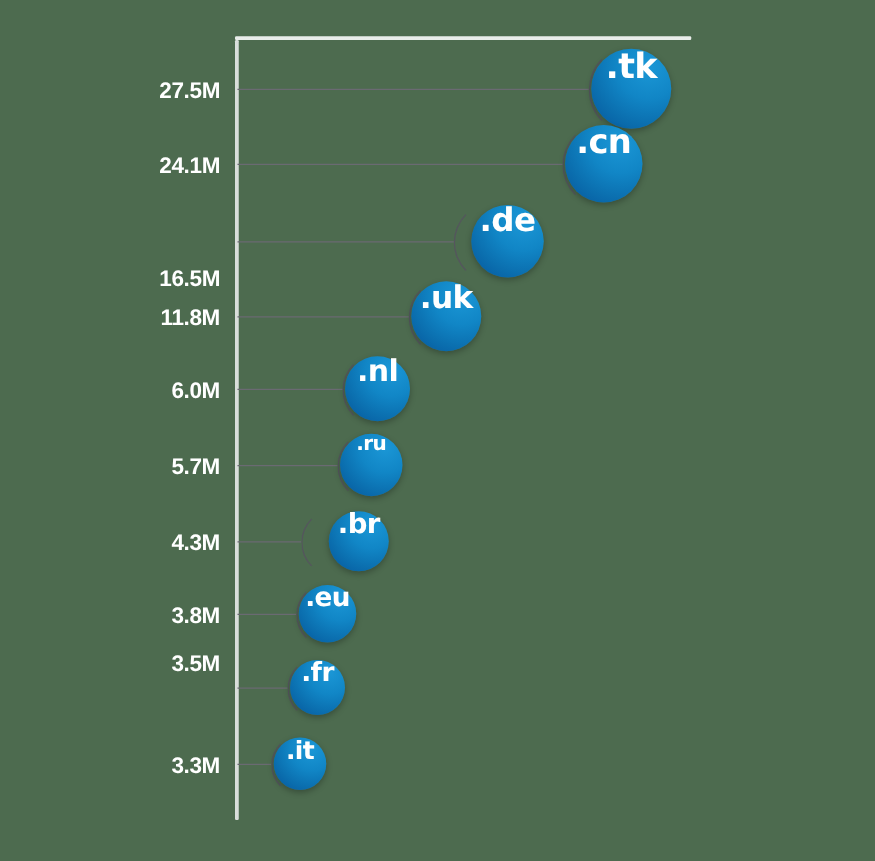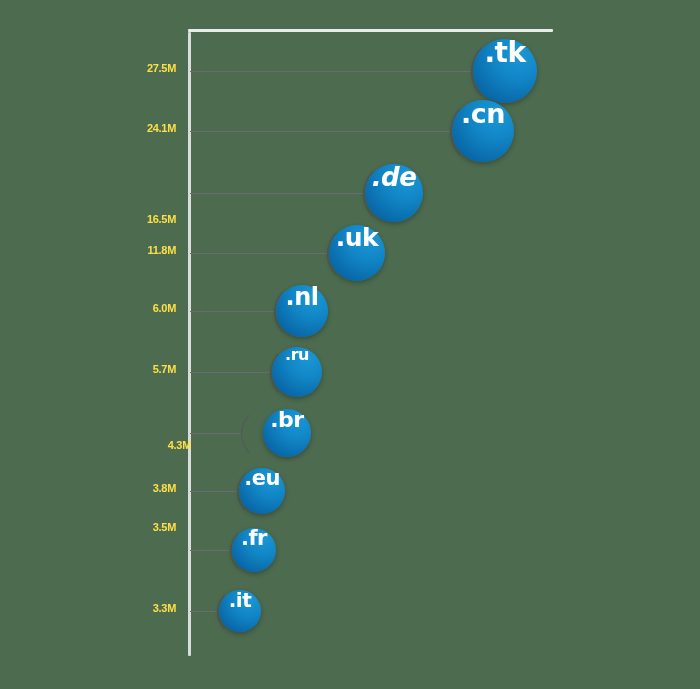--- a/index.html
+++ b/index.html
@@ -36,22 +36,22 @@
     height: 624px;
     background: #d9dedb;
     border-radius: 1px;
   }
   
   .tick-label {
     position: absolute;
     right: 0;
     width: 100%;
     text-align: right;
-    color: #fde047;
-    font-size: 11px;
+    color: #ffffff;
+    font-size: 18px;
     font-weight: bold;
     letter-spacing: -0.3px;
     line-height: 1;
     white-space: nowrap;
   }
   .tick-label-wrap {
     position: absolute;
     left: 0;
     width: 176px;
     height: 15px;
@@ -110,21 +110,21 @@
       </div>
       <div class="tick-label-wrap" style="top: 245px;">
         <div class="tick-label">11.8M</div>
       </div>
       <div class="tick-label-wrap" style="top: 303px;">
         <div class="tick-label">6.0M</div>
       </div>
       <div class="tick-label-wrap" style="top: 364px;">
         <div class="tick-label">5.7M</div>
       </div>
-      <div class="tick-label-wrap" style="top: 440px; margin-left: 15px;">
+      <div class="tick-label-wrap" style="top: 425px;">
         <div class="tick-label">4.3M</div>
       </div>
       <div class="tick-label-wrap" style="top: 483px;">
         <div class="tick-label">3.8M</div>
       </div>
       <div class="tick-label-wrap" style="top: 522px;">
         <div class="tick-label">3.5M</div>
       </div>
       <div class="tick-label-wrap" style="top: 603px;">
         <div class="tick-label">3.3M</div>
@@ -152,21 +152,21 @@
       <div class="connector" style="left: 190px; top: 611px; width: 27px;"></div>
       <div class="arc" style="width: 46px; height: 46px; left: 217px; top: 588px;"></div>
     </div>
   <div id="bubbles-layer">
       <div class="bubble" style="width: 64px; height: 64px; left: 473px; top: 39px;">
         <span class="bubble-label" style="font-size: 28px;">.tk</span>
       </div>
       <div class="bubble" style="width: 62px; height: 62px; left: 452px; top: 100px;">
         <span class="bubble-label" style="font-size: 27px;">.cn</span>
       </div>
-      <div class="bubble" style="width: 58px; height: 58px; left: 365px; top: 164px; font-style: italic;">
+      <div class="bubble" style="width: 58px; height: 58px; left: 377px; top: 164px;">
         <span class="bubble-label" style="font-size: 26px;">.de</span>
       </div>
       <div class="bubble" style="width: 56px; height: 56px; left: 329px; top: 225px;">
         <span class="bubble-label" style="font-size: 25px;">.uk</span>
       </div>
       <div class="bubble" style="width: 52px; height: 52px; left: 276px; top: 285px;">
         <span class="bubble-label" style="font-size: 24px;">.nl</span>
       </div>
       <div class="bubble" style="width: 50px; height: 50px; left: 272px; top: 347px;">
         <span class="bubble-label" style="font-size: 16px;">.ru</span>

